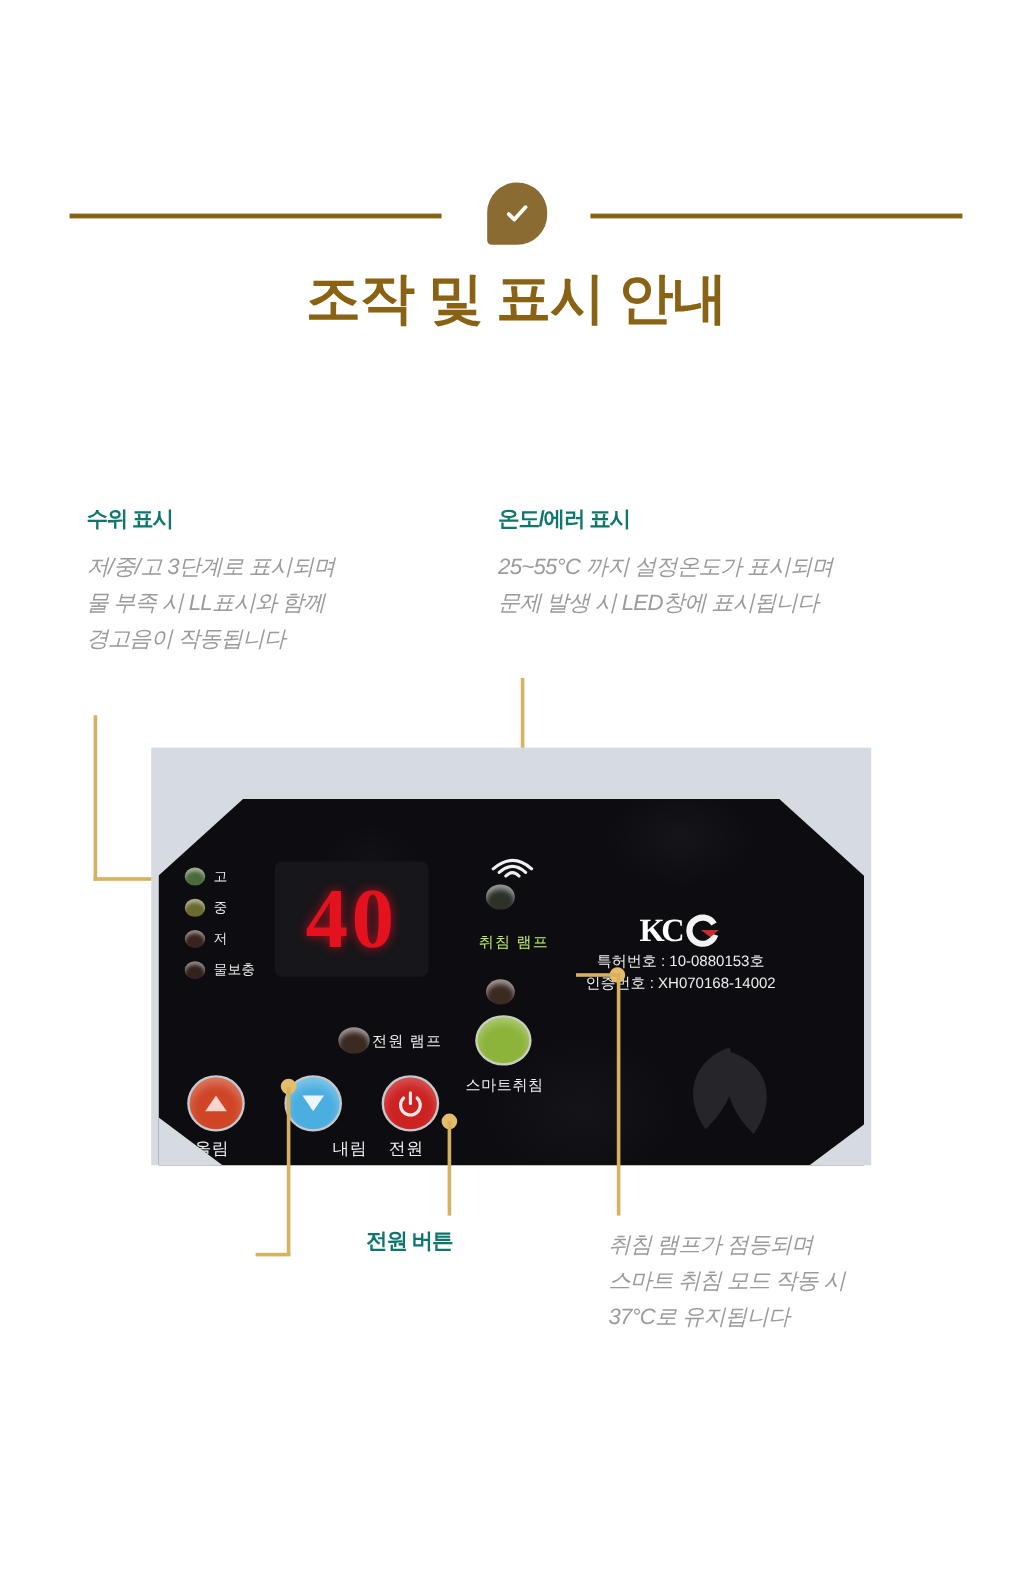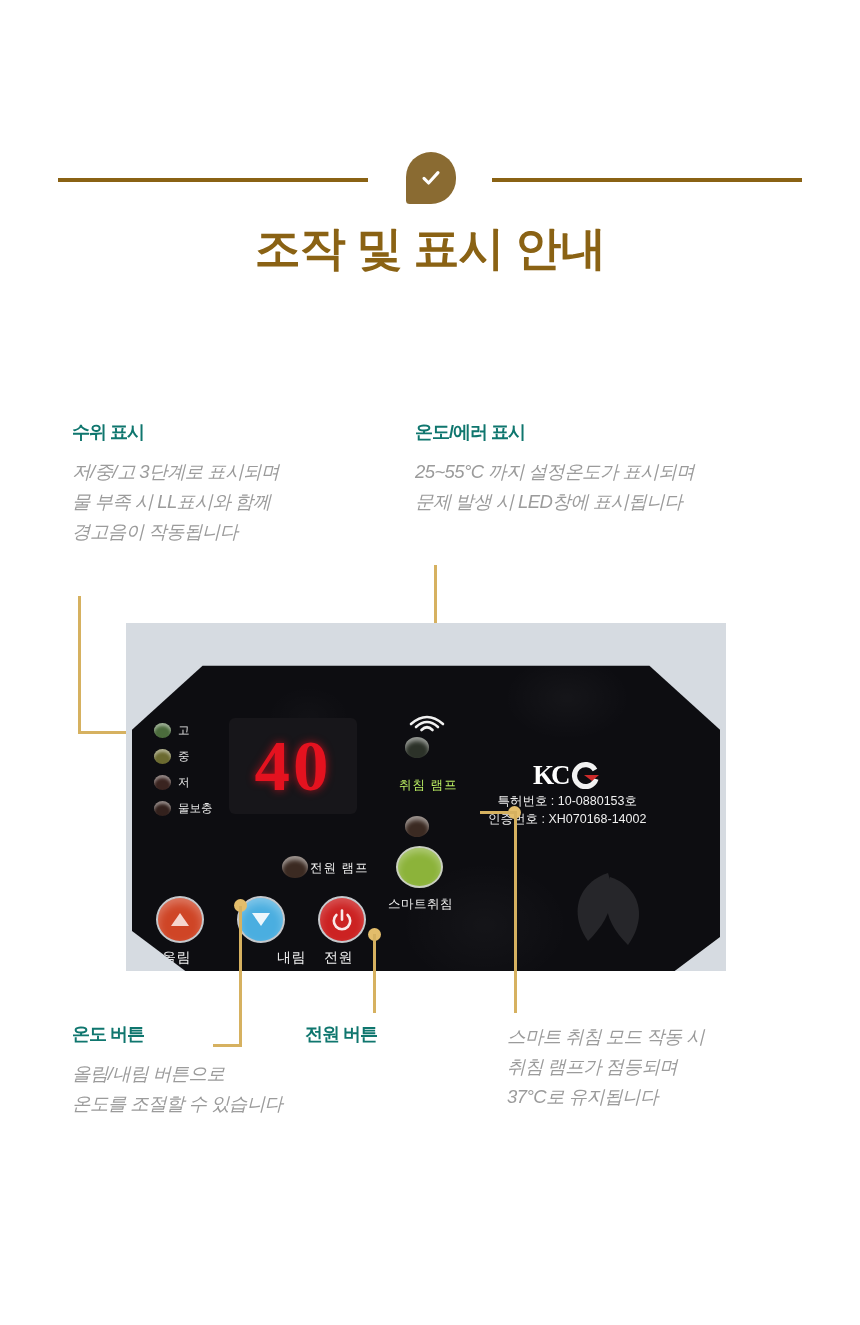--- a/index.html
+++ b/index.html
@@ -279,29 +279,24 @@
   <div class="ln" style="left:239px; top:906px; width:3px; height:140px;"></div>
   <div class="ln" style="left:213px; top:1044px; width:29px; height:3px;"></div>
 
   <div class="dot" style="left:368px; top:928px;"></div>
   <div class="ln" style="left:373px; top:934px; width:3px; height:79px;"></div>
 
   <div class="dot" style="left:508px; top:806px;"></div>
   <div class="ln" style="left:480px; top:811px; width:37px; height:3px;"></div>
   <div class="ln" style="left:514px; top:811px; width:3px; height:202px;"></div>
 
-  <div class="block b-tbtn">
-    <h3>온도 버튼</h3>
-    <p>올림/내림 버튼으로</p>
-    <p>온도를 조절할 수 있습니다</p>
-  </div>
 
   <div class="block b-pbtn">
     <h3>전원 버튼</h3>
   </div>
 
   <div class="block b-smart">
+    <p>취침 램프가 점등되며</p>
     <p>스마트 취침 모드 작동 시</p>
-    <p>취침 램프가 점등되며</p>
     <p>37°C로 유지됩니다</p>
   </div>
 
 </div>
 
 </body></html>

